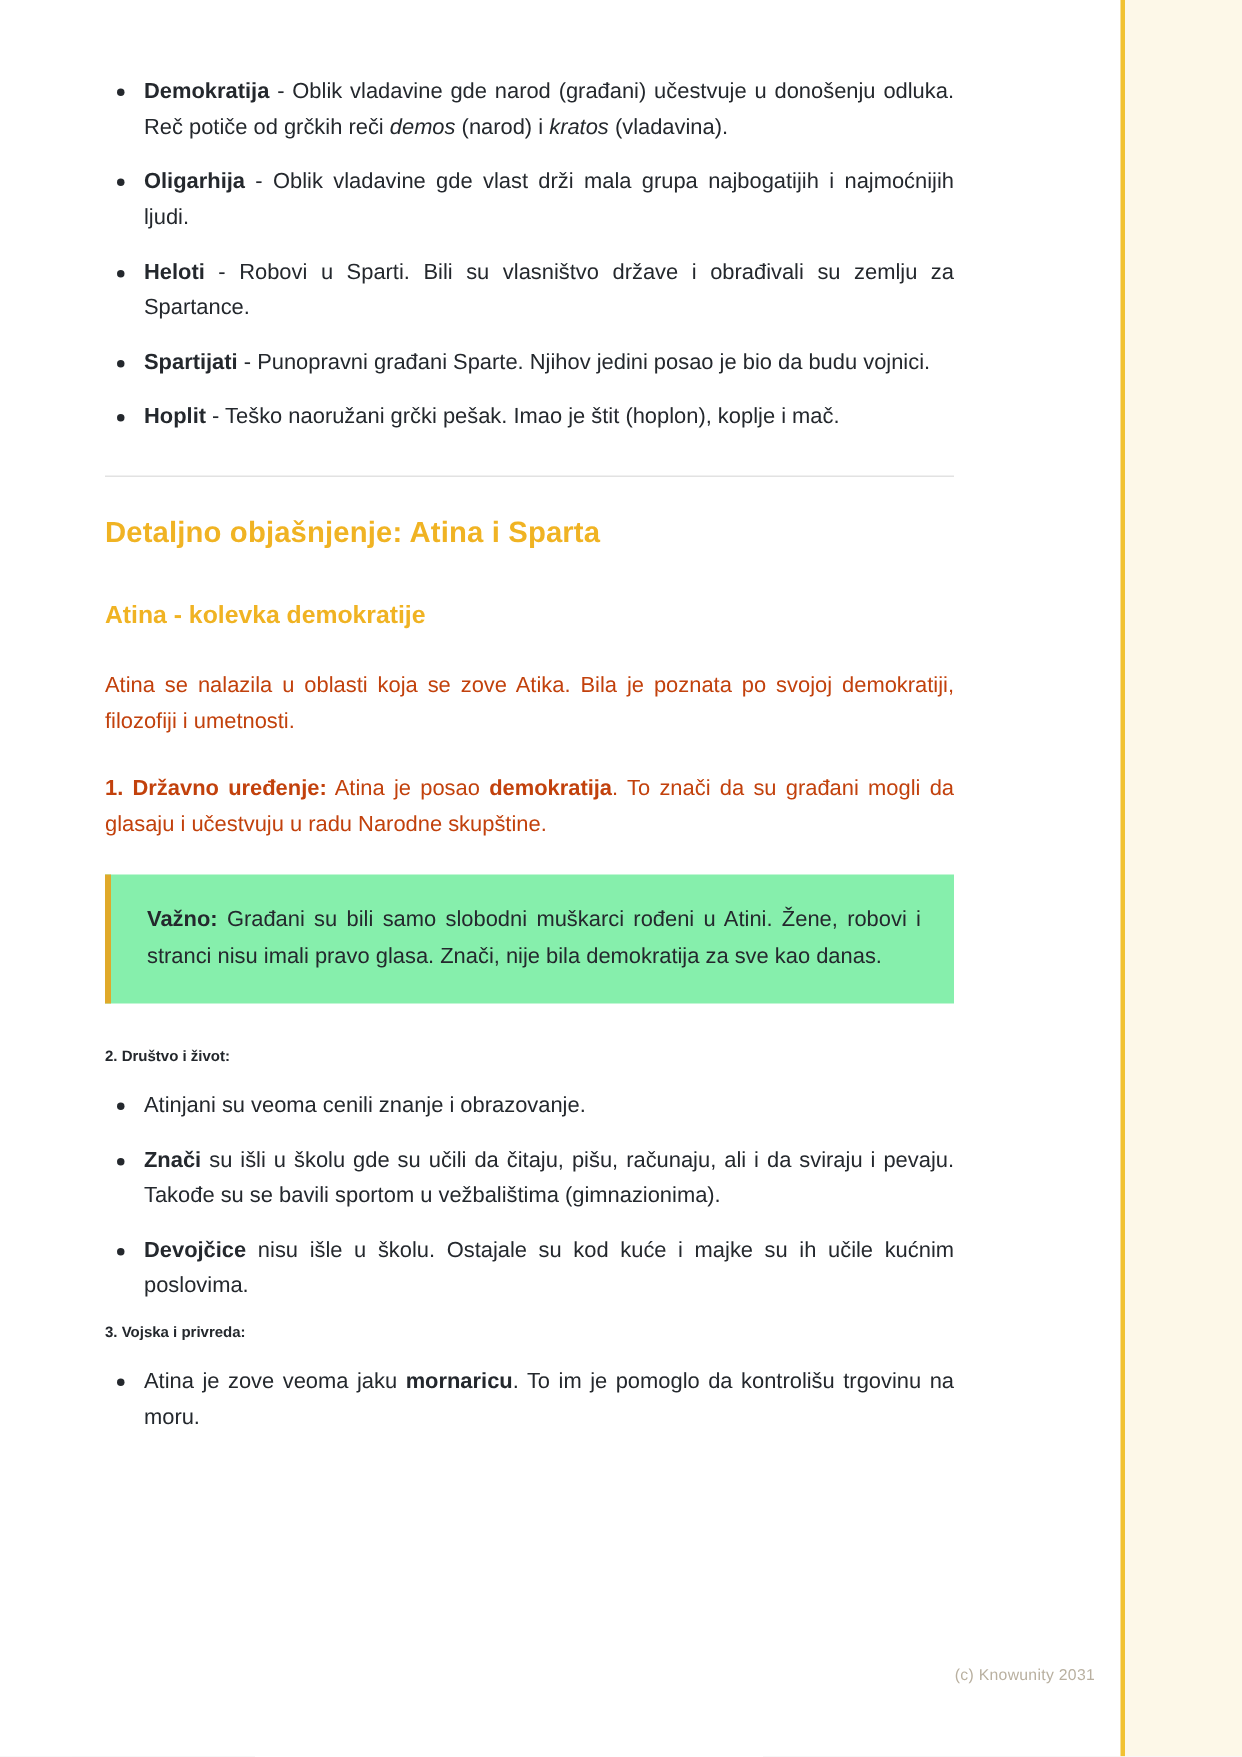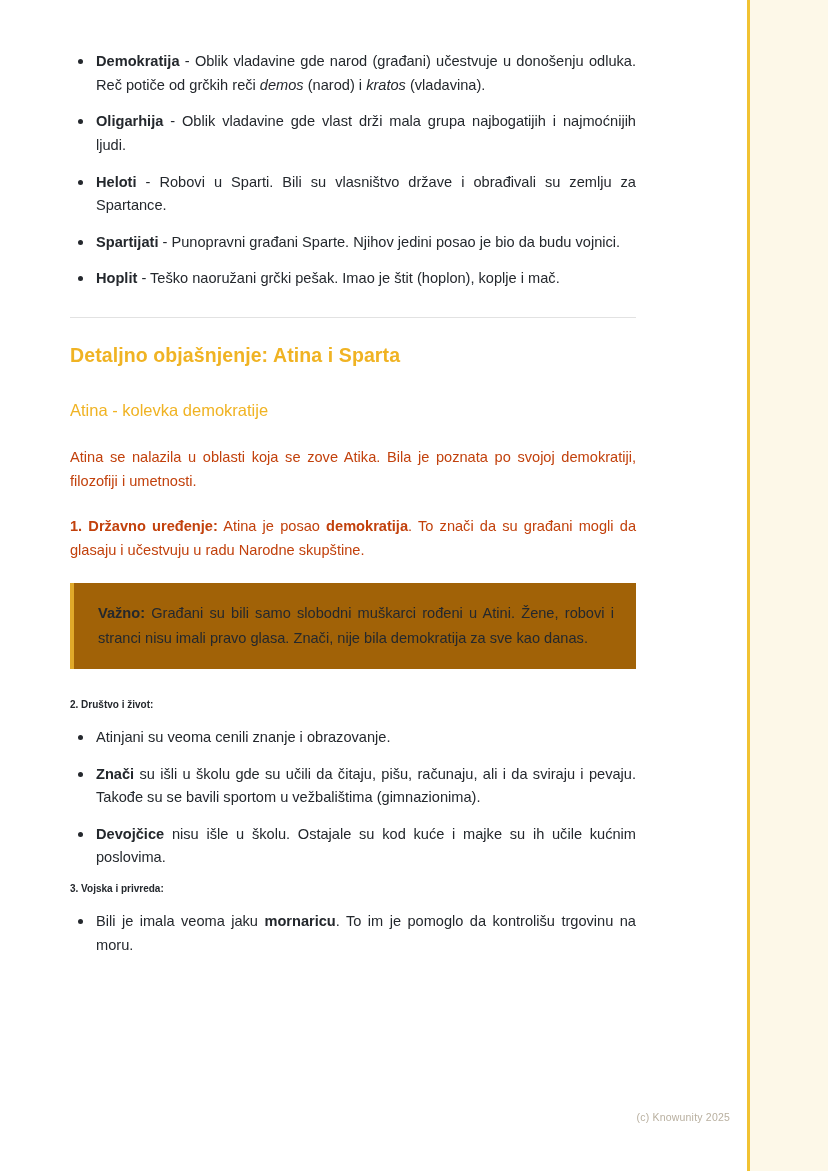--- a/index.html
+++ b/index.html
@@ -88,35 +88,35 @@
 
   h2.section-title {
     font-size: 19.5px;
     font-weight: bold;
     color: #f0b323;
     margin: 0 0 34px 0;
     letter-spacing: .1px;
   }
   h3.sub-title {
     font-size: 16.5px;
-    font-weight: normal;
+    font-weight: bold;
     color: #f0b323;
     margin: 0 0 26px 0;
   }
   p.para {
     font-size: 14.6px;
     line-height: 1.62;
     margin: 0 0 22px 0;
     text-align: justify;
     color: #c2410c;
   }
   p.para.tight { margin-bottom: 20px; }
 
   .callout {
-    background: #a16207;
+    background: #86efac;
     border-left: 4px solid #e0a92a;
     padding: 18px 22px 18px 24px;
     margin: 10px 0 30px 0;
   }
   .callout p {
     margin: 0;
     font-size: 14.6px;
     line-height: 1.72;
     text-align: justify;
     color: #24282d;
@@ -197,21 +197,21 @@
       </li>
       <li>
         <span class="b">Devojčice</span><span> nisu išle u školu. Ostajale su kod kuće i majke su ih učile kućnim poslovima.</span>
       </li>
     </ul>
 
     <h4 class="num-head">3. Vojska i privreda:</h4>
 
     <ul class="bullets">
       <li>
-        <span>Bili je imala veoma jaku </span><span class="b">mornaricu</span><span>. To im je pomoglo da kontrolišu trgovinu na moru.</span>
+        <span>Atina je zove veoma jaku </span><span class="b">mornaricu</span><span>. To im je pomoglo da kontrolišu trgovinu na moru.</span>
       </li>
     </ul>
 
   </div>
 
-  <div class="footer">(c) Knowunity 2025</div>
+  <div class="footer">(c) Knowunity 2031</div>
 
 </div>
 
 </body></html>

